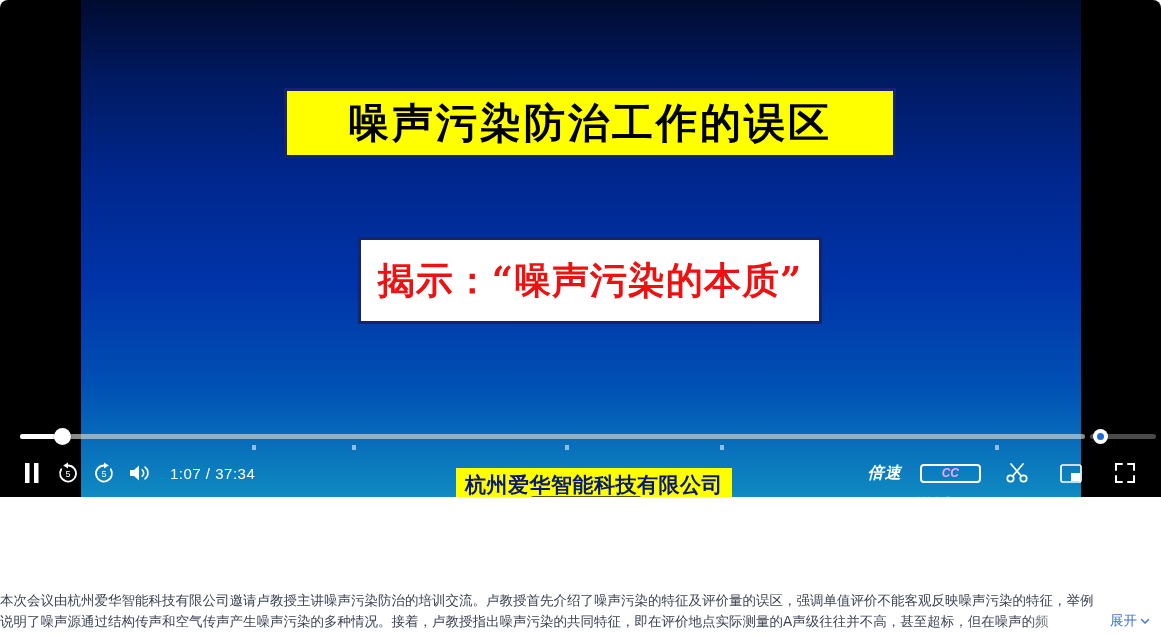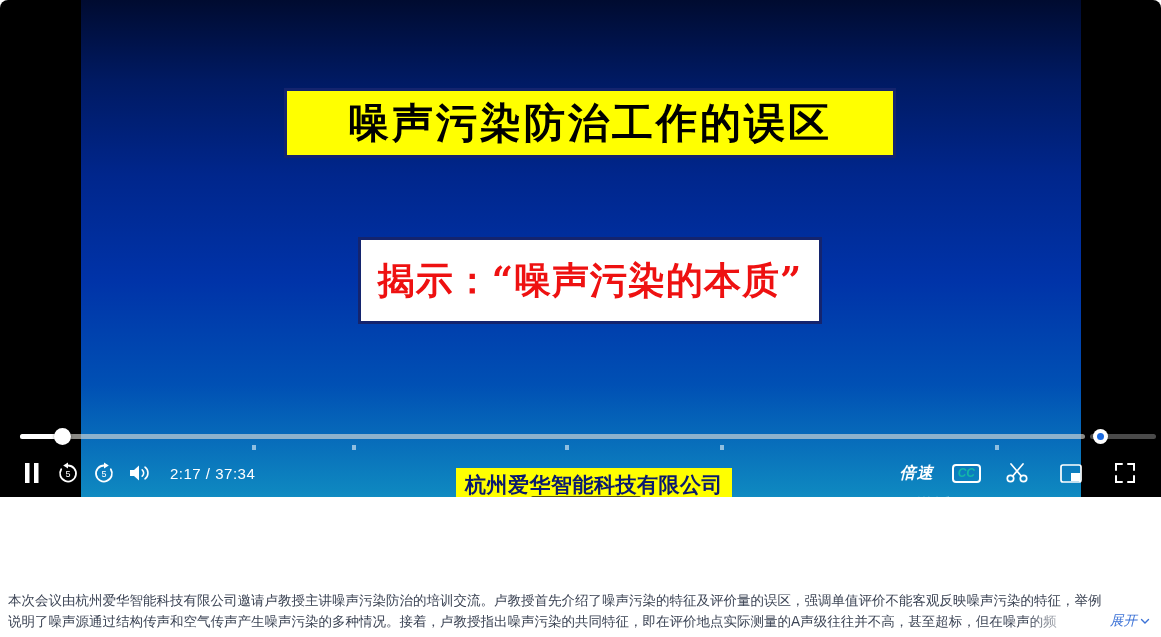--- a/index.html
+++ b/index.html
@@ -155,45 +155,44 @@
   .time-label{
     margin-left:12px; color:#fff; font-size:15px; letter-spacing:.5px;
     font-family:"Liberation Sans","DejaVu Sans",sans-serif;
     white-space:nowrap;
   }
   .speed-label{
     color:#fff; font-size:16px; font-weight:700; cursor:pointer;
     font-family:"DejaVu Sans","Liberation Sans",sans-serif; letter-spacing:1px;
   }
   .cc-box{
-    border:2px solid #fff; border-radius:4px; padding:0px 4px;
-    font-size:12px; font-weight:700; color:#14b8a6; cursor:pointer;
+    border:2px solid #fff; border-radius:4px; padding:0px 20px;
+    font-size:12px; font-weight:700; color:#f0abfc; cursor:pointer;
     font-family:"Liberation Sans",sans-serif; line-height:15px;
   }
 
   
   .summary{
     position:absolute; left:0; top:590px; width:1161px; height:47px;
-    padding:0 8px; color:#3b4354; font-size:13.5px; line-height:21px;
+    padding:0 0; color:#3b4354; font-size:13.5px; line-height:21px;
     font-family:"DejaVu Sans","Liberation Sans",sans-serif;
   }
   .summary p{ margin:0; }
   .sum-line{ display:block; white-space:nowrap; overflow:hidden; }
   .sum-line.second{ position:relative; }
   .fade-mask{
     position:absolute; right:72px; top:611px; width:62px; height:22px;
     background:linear-gradient(to right, rgba(255,255,255,0), #ffffff 78%);
     pointer-events:none;
   }
   .expand{
     position:absolute; right:10px; top:612px;
     color:#3c72d6; font-size:13.5px; cursor:pointer;
     display:flex; align-items:center; gap:2px;
     font-family:"DejaVu Sans","Liberation Sans",sans-serif;
-    font-style:italic;
   }
 </style>
 </head>
 <body>
 
 <div id="app">
 
   <div class="player">
 
     <div class="slide">
@@ -276,21 +275,21 @@
         </div>
 
         <div class="cbtn" title="音量">
           <svg width="24" height="20" viewBox="0 0 24 20">
             <polygon points="2,7 6,7 11,2.5 11,17.5 6,13 2,13" fill="#fff"></polygon>
             <path d="M14.2 6.8 A4.2 4.2 0 0 1 14.2 13.2" fill="none" stroke="#fff" stroke-width="1.6" stroke-linecap="round"></path>
             <path d="M17 4.2 A7.2 7.2 0 0 1 17 15.8" fill="none" stroke="#fff" stroke-width="1.6" stroke-linecap="round"></path>
           </svg>
         </div>
 
-        <div class="time-label">2:17 / 37:34</div>
+        <div class="time-label">1:07 / 37:34</div>
       </div>
 
       <div class="ctl-right">
 
         <div class="speed-label">倍速</div>
 
         <div class="cc-box">CC</div>
 
         <div class="cbtn" title="剪辑">
           <svg width="22" height="22" viewBox="0 0 22 22">

